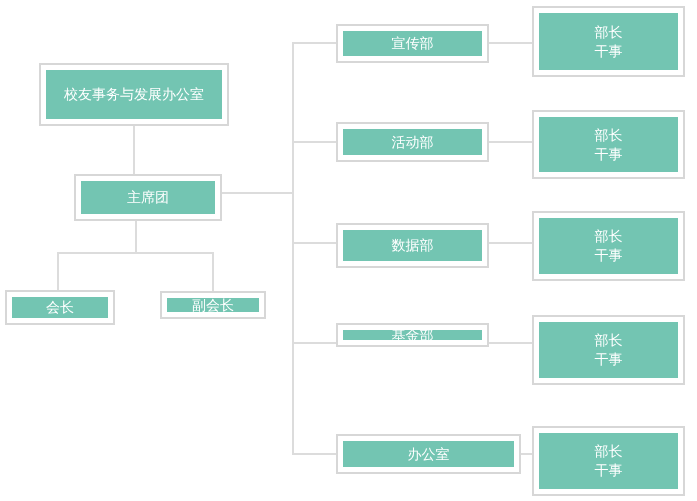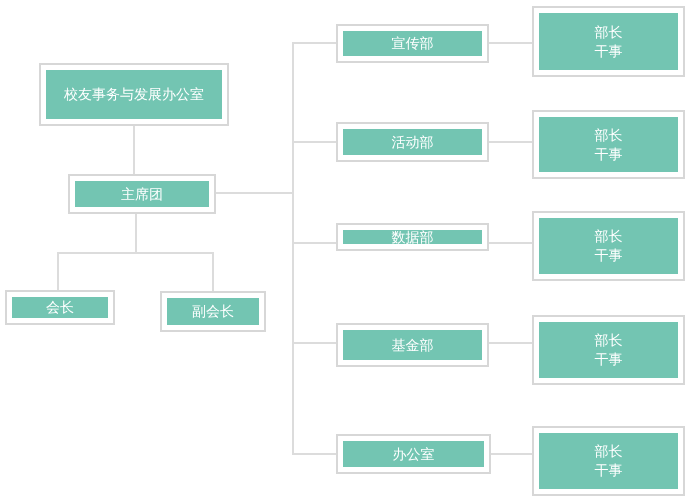--- a/index.html
+++ b/index.html
@@ -64,49 +64,49 @@
   <div class="line h" style="left:489px; top:42px; width:44px"></div>
   <div class="line h" style="left:489px; top:141px; width:44px"></div>
   <div class="line h" style="left:489px; top:242px; width:44px"></div>
   <div class="line h" style="left:489px; top:342px; width:44px"></div>
   <div class="line h" style="left:489px; top:453px; width:44px"></div>
 
   <div class="node" style="left:39px; top:63px; width:190px; height:63px">
     <div class="node-fill">校友事务与发展办公室</div>
   </div>
 
-  <div class="node" style="left:68px; top:174px; width:148px; height:40px">
+  <div class="node" style="left:74px; top:174px; width:148px; height:47px">
     <div class="node-fill">主席团</div>
   </div>
 
   <div class="node" style="left:5px; top:290px; width:110px; height:35px">
     <div class="node-fill">会长</div>
   </div>
 
-  <div class="node" style="left:160px; top:291px; width:106px; height:41px">
+  <div class="node" style="left:160px; top:291px; width:106px; height:28px">
     <div class="node-fill">副会长</div>
   </div>
 
   <div class="node" style="left:336px; top:122px; width:153px; height:40px">
     <div class="node-fill">活动部</div>
   </div>
 
   <div class="node" style="left:336px; top:24px; width:153px; height:39px">
     <div class="node-fill">宣传部</div>
   </div>
 
-  <div class="node" style="left:336px; top:223px; width:153px; height:28px">
+  <div class="node" style="left:336px; top:223px; width:153px; height:45px">
     <div class="node-fill">数据部</div>
   </div>
 
-  <div class="node" style="left:336px; top:323px; width:153px; height:44px">
+  <div class="node" style="left:336px; top:323px; width:153px; height:24px">
     <div class="node-fill">基金部</div>
   </div>
 
-  <div class="node" style="left:336px; top:434px; width:155px; height:40px">
+  <div class="node" style="left:336px; top:434px; width:185px; height:40px">
     <div class="node-fill">办公室</div>
   </div>
 
   <div class="node" style="left:532px; top:6px; width:153px; height:71px">
     <div class="node-fill">
       <span>部长</span>
       <span>干事</span>
     </div>
   </div>
 

